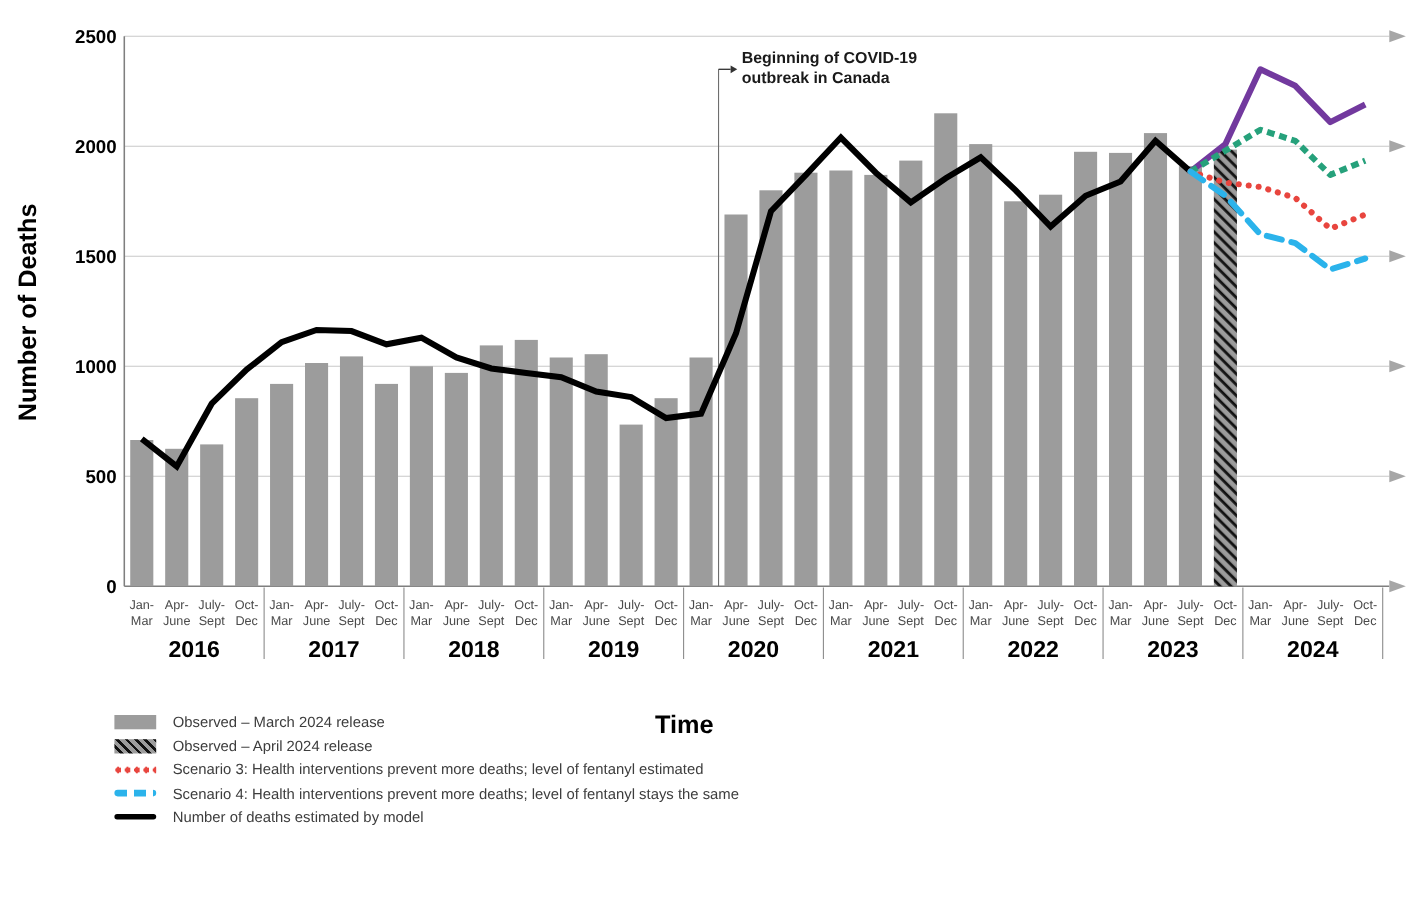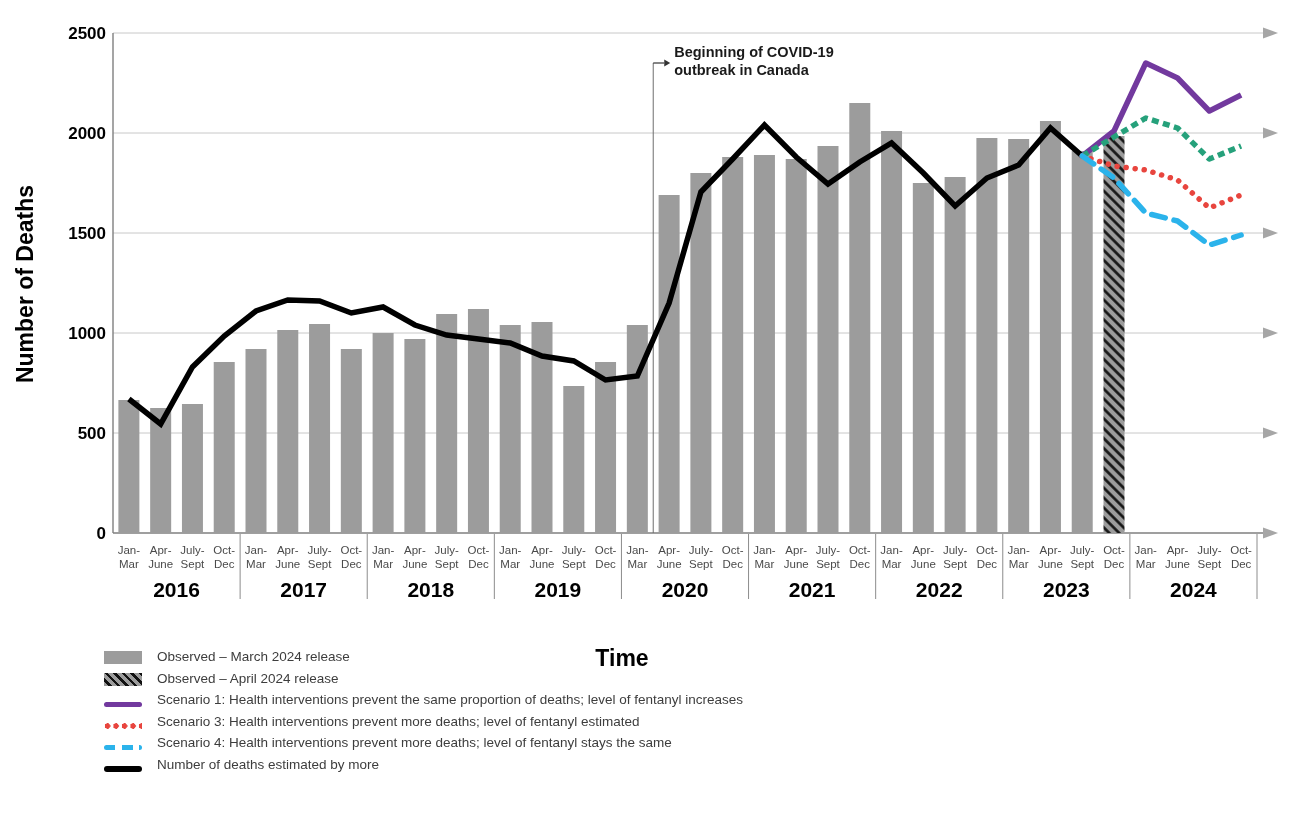--- a/index.html
+++ b/index.html
@@ -5,21 +5,21 @@
   html,body{margin:0;padding:0;background:#fff;}
   .page{position:relative;width:1297px;height:825px;background:#ffffff;
         font-family:"Liberation Sans",sans-serif;overflow:hidden;}
   #chart-svg{position:absolute;left:0;top:0;}
   .axis-title-y{position:absolute;left:25px;top:284px;
       transform:translate(-50%,-50%) rotate(-90deg);white-space:nowrap;
       font-size:23px;font-weight:700;color:#000;}
   .axis-title-x{position:absolute;left:622px;top:609px;transform:translateX(-50%);
       font-size:23px;font-weight:700;color:#000;margin-top:36px;}
   .legend{position:absolute;left:104px;top:649px;display:flex;flex-direction:column;gap:6.5px;}
-  .legend-row{display:flex;align-items:flex-end;gap:15px;height:15px;}
+  .legend-row{display:flex;align-items:center;gap:15px;height:15px;}
   .swatch{width:38px;flex:0 0 38px;}
   .legend-label{font-size:13.5px;color:#3d3d3d;white-space:nowrap;}
 </style>
 </head>
 <body>
 
 <div class="page">
 
   <svg id="chart-svg" width="1297" height="645" viewBox="0 0 1297 645">
       <defs>
@@ -187,29 +187,25 @@
   <div class="legend">
     <div class="legend-row">
       <span class="swatch" style="height: 13px; background: rgb(156, 156, 156);"></span>
       <span class="legend-label">Observed – March 2024 release</span>
     </div>
     <div class="legend-row">
       <span class="swatch" style="height: 13px; background: repeating-linear-gradient(45deg, rgb(156, 156, 156) 0px, rgb(156, 156, 156) 3.5px, rgb(17, 17, 17) 3.5px, rgb(17, 17, 17) 6px);"></span>
       <span class="legend-label">Observed – April 2024 release</span>
     </div>
     <div class="legend-row">
-      <span class="swatch" style="height: 5.5px; border-radius: 3px; background: rgb(114, 57, 158);"></span>
-      <span class="legend-label">Scenario 1: Health interventions prevent the same proportion of deaths; level of fentanyl increases</span>
-    </div>
-    <div class="legend-row">
       <span class="swatch" style="height: 6px; background-image: radial-gradient(2.8px at 3.5px 50%, rgb(232, 69, 62) 95%, transparent); background-size: 8.5px 100%; background-repeat: repeat-x;"></span>
       <span class="legend-label">Scenario 3: Health interventions prevent more deaths; level of fentanyl estimated</span>
     </div>
     <div class="legend-row">
       <span class="swatch" style="height: 5.5px; border-radius: 3px; background: repeating-linear-gradient(90deg, rgb(43, 179, 235) 0px, rgb(43, 179, 235) 11px, transparent 11px, transparent 17.5px);"></span>
       <span class="legend-label">Scenario 4: Health interventions prevent more deaths; level of fentanyl stays the same</span>
     </div>
     <div class="legend-row">
       <span class="swatch" style="height: 5.5px; border-radius: 3px; background: rgb(0, 0, 0);"></span>
-      <span class="legend-label">Number of deaths estimated by more</span>
+      <span class="legend-label">Number of deaths estimated by model</span>
     </div>
   </div>
 </div>
 
 </body></html>

